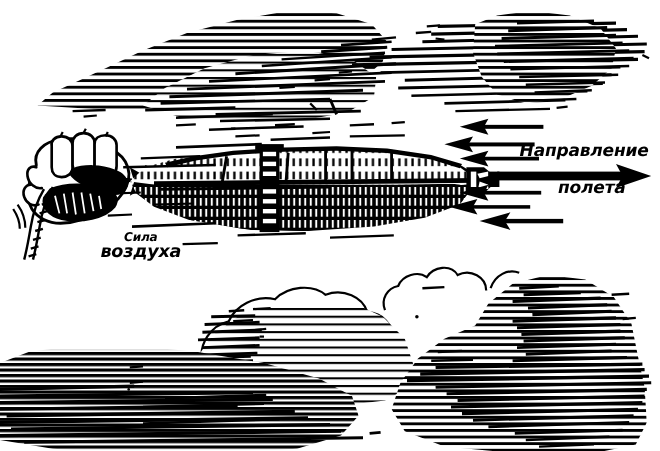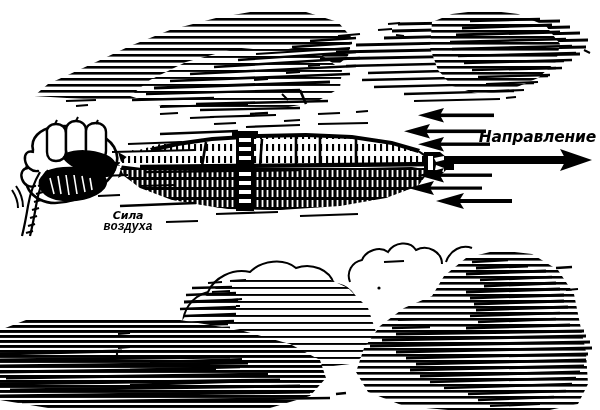--- a/index.html
+++ b/index.html
@@ -33,27 +33,27 @@
     text-align: center;
   }
   #label-drag {
     left: 52px;
     top: 210px;
     width: 152px;
     font-size: 16.5px;
   }
   #label-drag .ln1 { font-size: 11px; }
   #label-drag .ln2 { font-size: 16.5px; }
-  #label-drag .ln3 { font-size: 12px; font-family: Liberation Mono, monospace; }
+  #label-drag .ln3 { font-size: 16px; }
   #label-flight {
     left: 466px;
     top: 130px;
     width: 130px;
     font-size: 15.5px;
-    text-align: right;
+    text-align: center;
     font-style: italic;
   }
   #label-flight .ln2 {
     display: block;
     margin-left: 14px;
     margin-top: 17px;
   }
   .lnrow { display: block; }
 </style>
 </head>
@@ -456,15 +456,16 @@
 
   </svg>
 
   <div class="label" id="label-drag">
     <span class="lnrow ln1">Сила</span>
     <span class="lnrow ln3">воздуха</span>
   </div>
 
   <div class="label" id="label-flight">
     <span class="lnrow ln1">Направление</span>
+    <span class="lnrow ln2">полета</span>
   </div>
 
 </div>
 
 </body></html>

